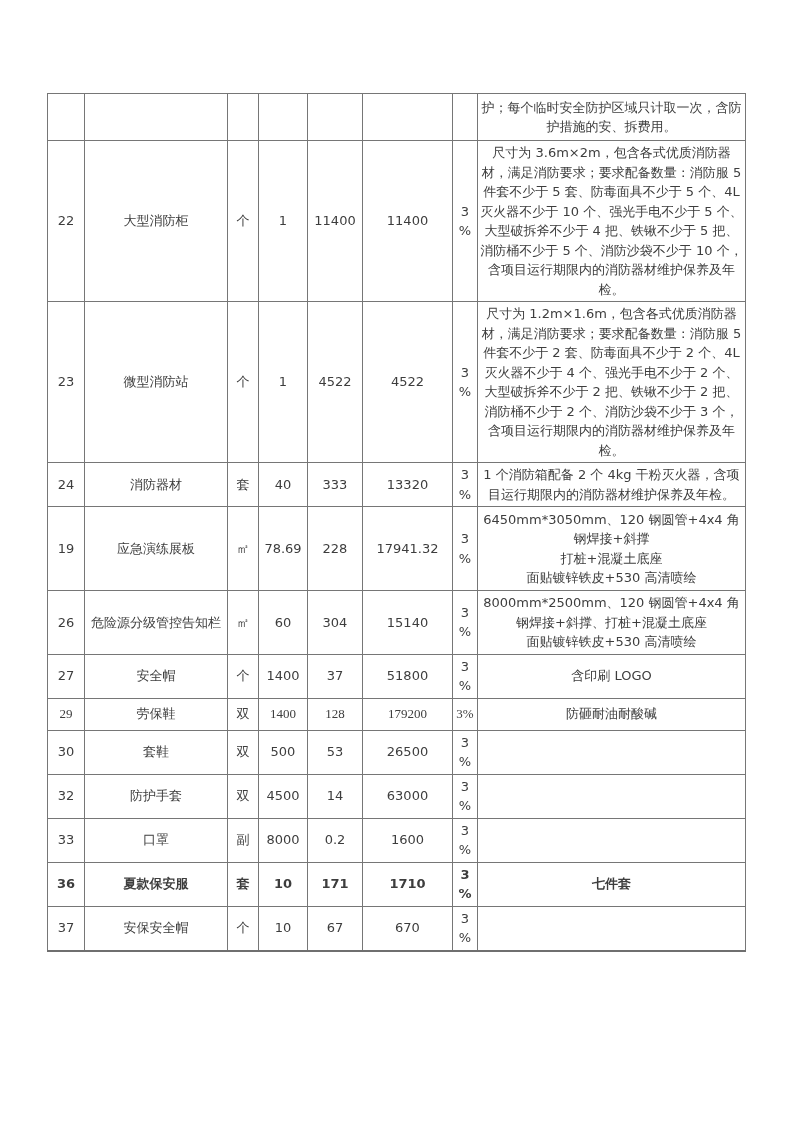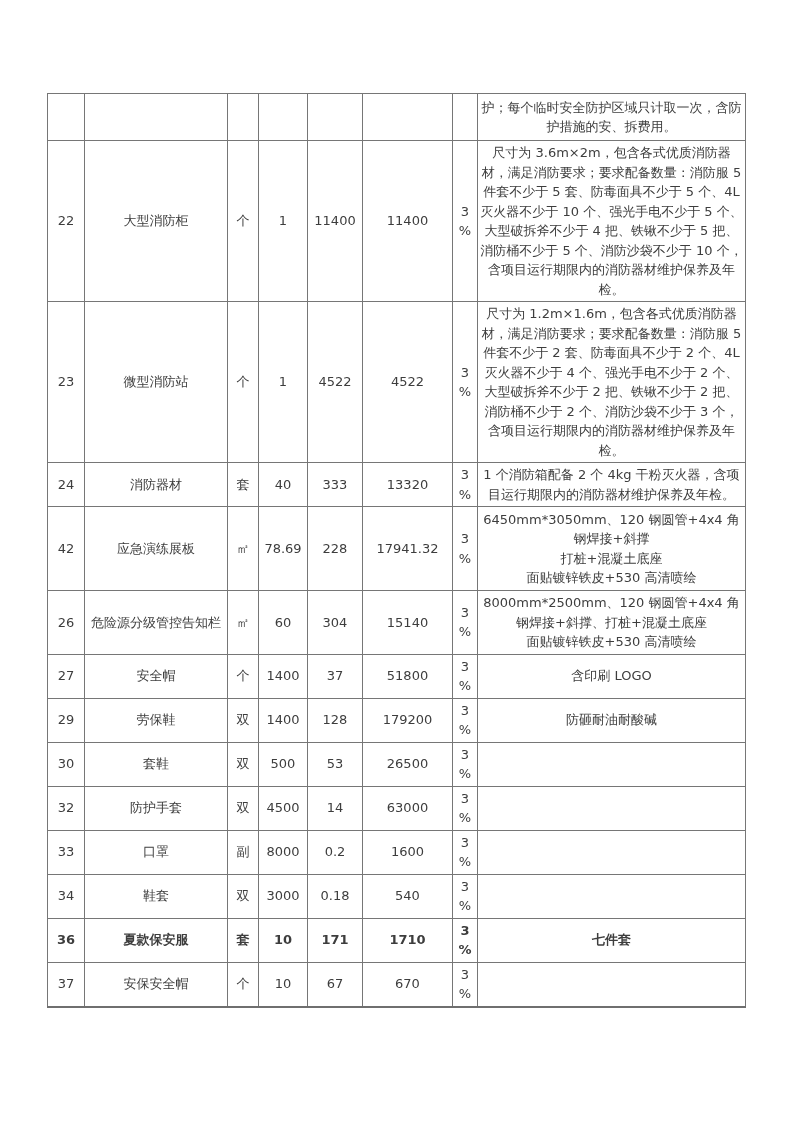--- a/index.html
+++ b/index.html
@@ -97,21 +97,21 @@
           <td class="c-no">24</td>
           <td class="c-name">消防器材</td>
           <td class="c-unit">套</td>
           <td class="c-qty">40</td>
           <td class="c-unit_price">333</td>
           <td class="c-total">13320</td>
           <td class="c-rate">3%</td>
           <td class="c-remark">1 个消防箱配备 2 个 4kg 干粉灭火器，含项目运行期限内的消防器材维护保养及年检。</td>
         </tr>
         <tr style="height: 84px;">
-          <td class="c-no">42</td>
+          <td class="c-no">19</td>
           <td class="c-name">应急演练展板</td>
           <td class="c-unit">㎡</td>
           <td class="c-qty">78.69</td>
           <td class="c-unit_price">228</td>
           <td class="c-total">17941.32</td>
           <td class="c-rate">3%</td>
           <td class="c-remark">6450mm*3050mm、120 钢圆管+4x4 角钢焊接+斜撑
 打桩+混凝土底座
 面贴镀锌铁皮+530 高清喷绘</td>
         </tr>
@@ -129,21 +129,21 @@
         <tr style="height: 32px;">
           <td class="c-no">27</td>
           <td class="c-name">安全帽</td>
           <td class="c-unit">个</td>
           <td class="c-qty">1400</td>
           <td class="c-unit_price">37</td>
           <td class="c-total">51800</td>
           <td class="c-rate">3%</td>
           <td class="c-remark">含印刷 LOGO</td>
         </tr>
-        <tr style="height: 32px;">
+        <tr style="height: 32px; font-family: Liberation Serif, serif;">
           <td class="c-no">29</td>
           <td class="c-name">劳保鞋</td>
           <td class="c-unit">双</td>
           <td class="c-qty">1400</td>
           <td class="c-unit_price">128</td>
           <td class="c-total">179200</td>
           <td class="c-rate">3%</td>
           <td class="c-remark">防砸耐油耐酸碱</td>
         </tr>
         <tr style="height: 32px;">
@@ -166,30 +166,20 @@
           <td class="c-rate">3%</td>
           <td class="c-remark"></td>
         </tr>
         <tr style="height: 32px;">
           <td class="c-no">33</td>
           <td class="c-name">口罩</td>
           <td class="c-unit">副</td>
           <td class="c-qty">8000</td>
           <td class="c-unit_price">0.2</td>
           <td class="c-total">1600</td>
-          <td class="c-rate">3%</td>
-          <td class="c-remark"></td>
-        </tr>
-        <tr style="height: 32px;">
-          <td class="c-no">34</td>
-          <td class="c-name">鞋套</td>
-          <td class="c-unit">双</td>
-          <td class="c-qty">3000</td>
-          <td class="c-unit_price">0.18</td>
-          <td class="c-total">540</td>
           <td class="c-rate">3%</td>
           <td class="c-remark"></td>
         </tr>
         <tr style="height: 32px; font-weight: bold;">
           <td class="c-no">36</td>
           <td class="c-name">夏款保安服</td>
           <td class="c-unit">套</td>
           <td class="c-qty">10</td>
           <td class="c-unit_price">171</td>
           <td class="c-total">1710</td>

